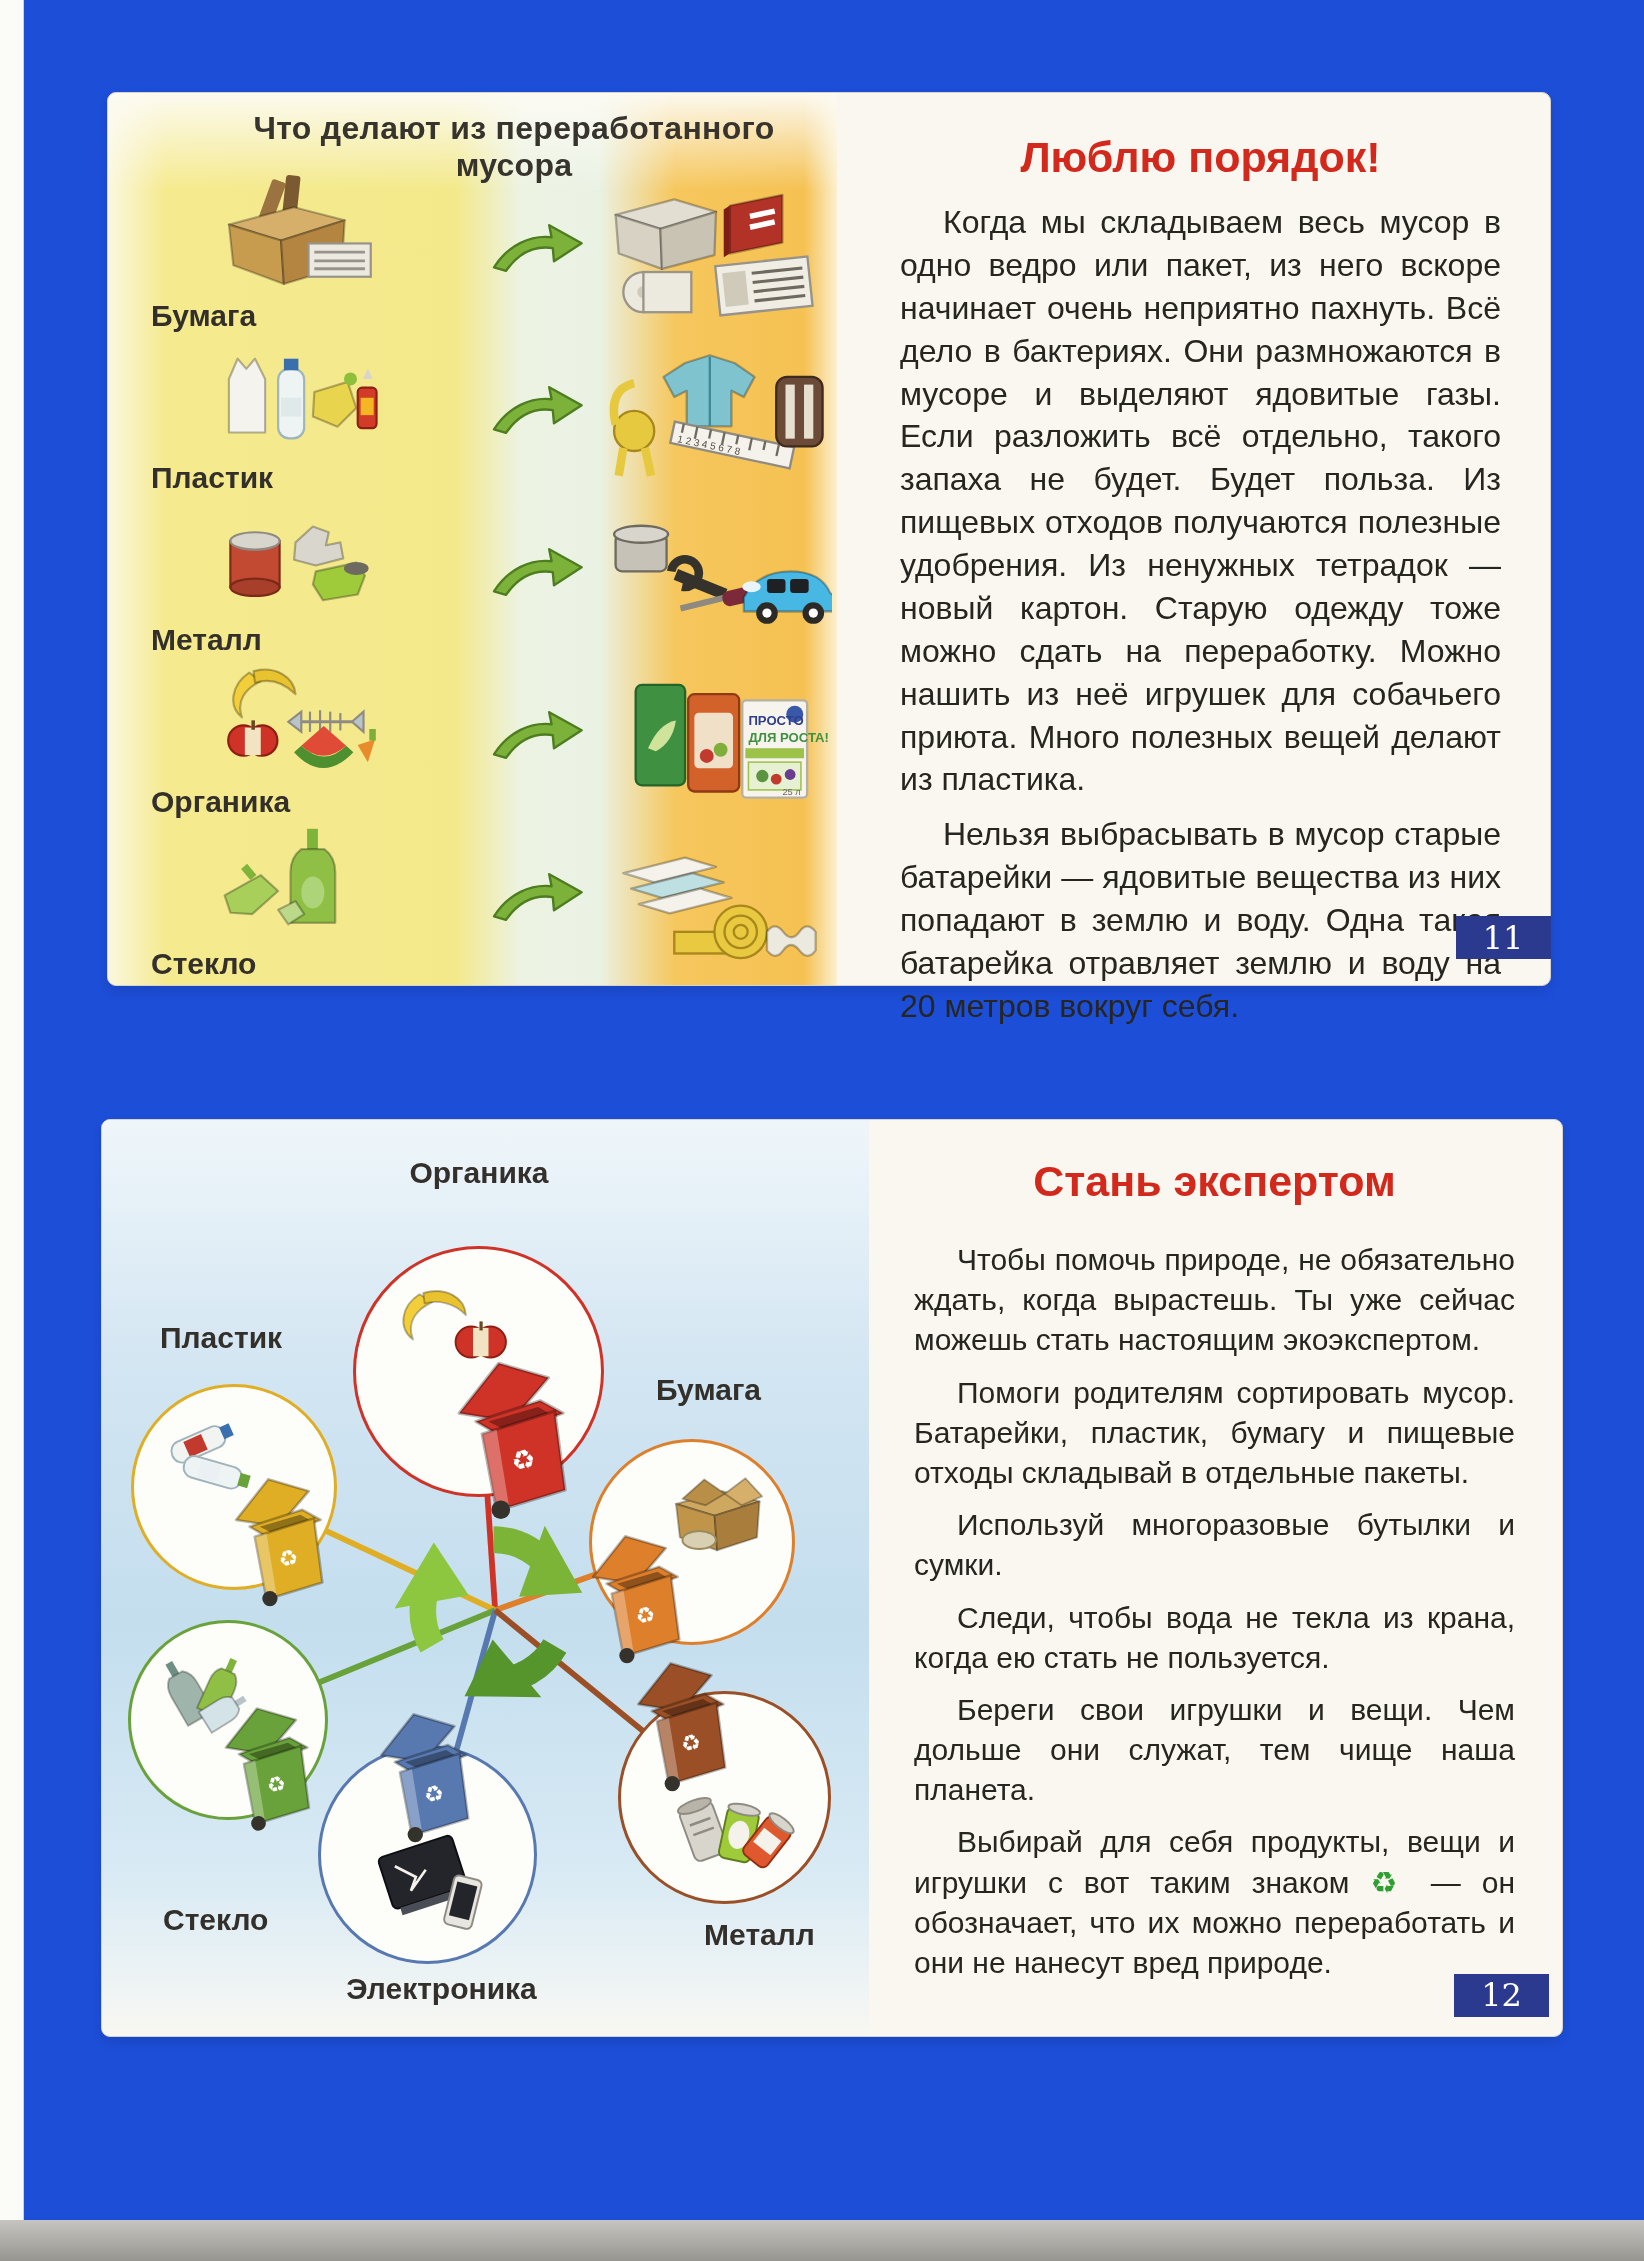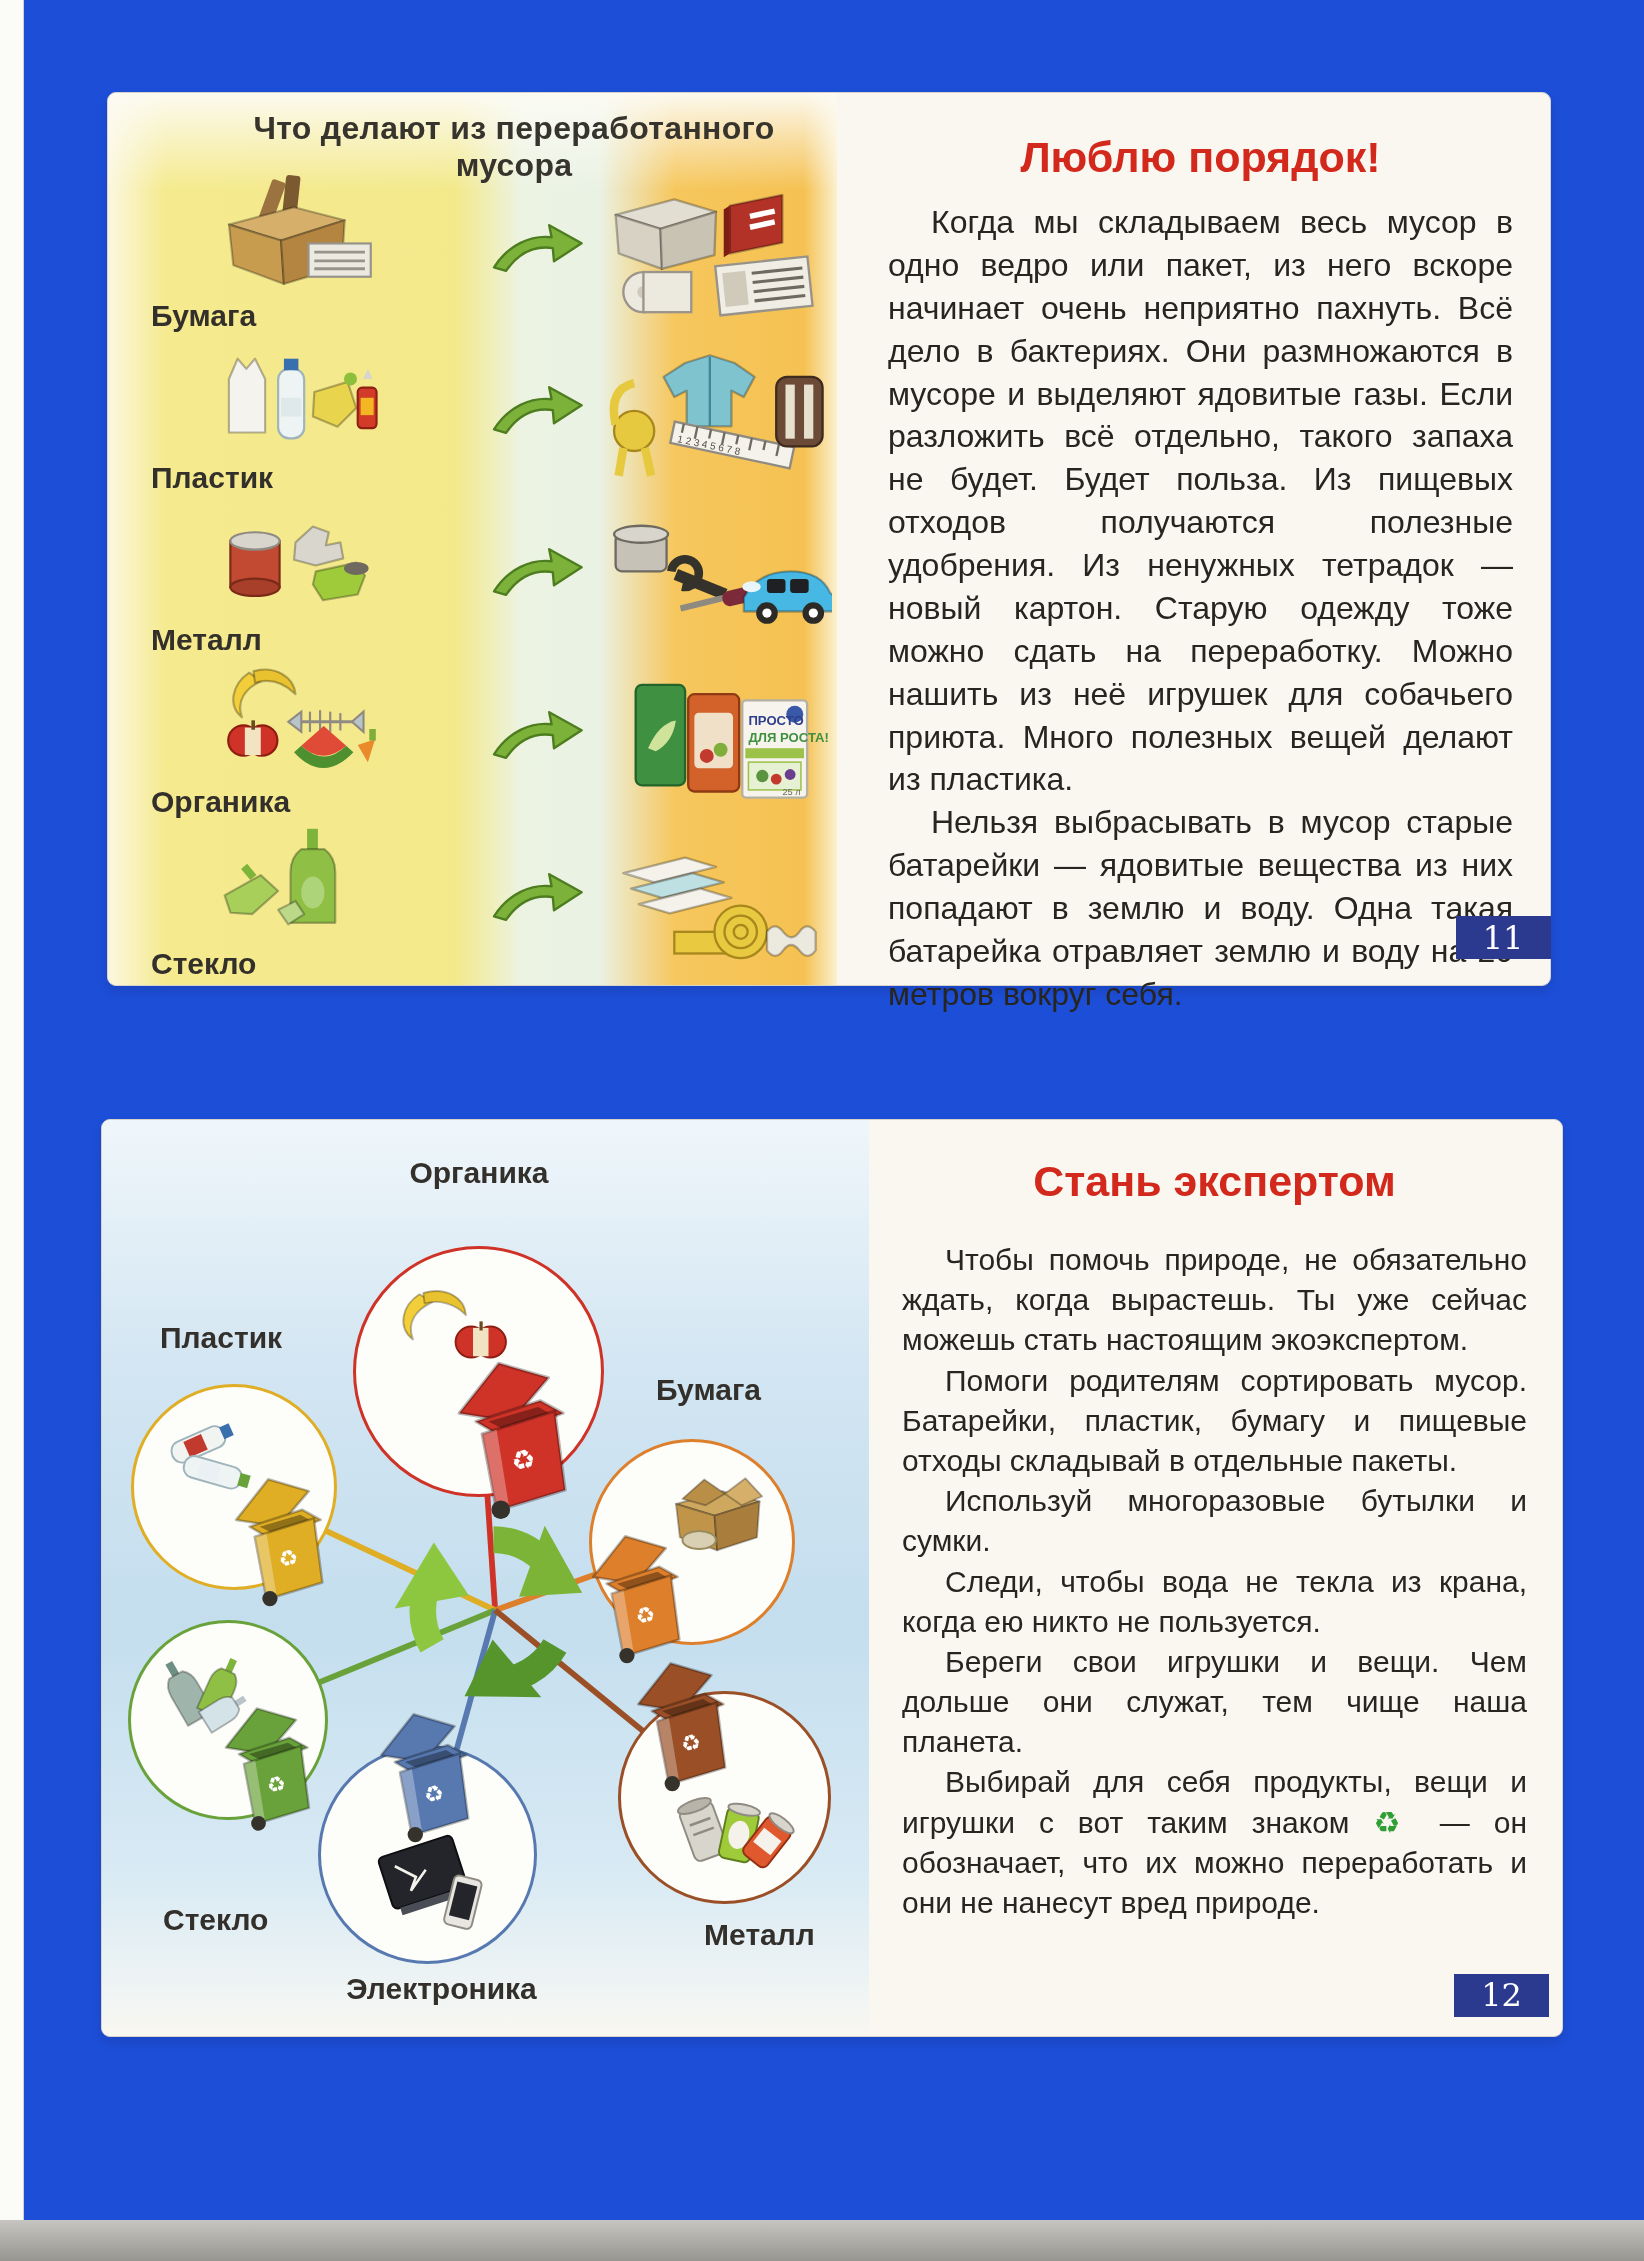--- a/index.html
+++ b/index.html
@@ -28,21 +28,21 @@
   .acell svg{width:102px;height:67px;}
   .pcell{flex:1;display:flex;justify-content:center;align-items:center;}
   .pcell svg{width:232px;height:139px;}
 
   
   .tcol{position:absolute;top:23px;}
   #card1 .tcol{left:780px;right:37px;}
   #card2 .tcol{left:800px;right:35px;}
   h2.heading{margin:17px 0 19px;text-align:center;font-size:43px;font-weight:bold;color:#d2291c;}
   #card2 h2.heading{margin:14px 0 34px;}
-  .tcol p{margin:0;text-align:justify;text-indent:43px;}
+  .tcol p{margin:12px;text-align:justify;text-indent:43px;}
   #card1 .tcol p{font-size:32px;line-height:1.34;}
   #card2 .tcol p{font-size:30px;line-height:1.34;}
   .recyc{color:#2f9e33;font-family:"DejaVu Sans",sans-serif;font-weight:bold;}
   .badge{position:absolute;display:flex;align-items:center;justify-content:center;
      background:#2b3a8e;color:#fff;font-family:"DejaVu Serif",serif;font-size:32px;}
   #badge11{right:-0.6px;bottom:26px;width:95px;height:43px;}
   #badge12{right:13px;bottom:19.3px;width:95px;height:43px;}
 
   
   .diag2{position:absolute;left:0;top:0;bottom:0;width:767px;border-radius:8.4px 0 0 8.4px;overflow:hidden;
@@ -465,21 +465,21 @@
           <polygon points="152,14 190,82 126,86" fill="#8dc63f"></polygon>
         </g>
       </svg>
     </div>
 
     <div class="tcol">
       <h2 class="heading">Стань экспертом</h2>
       <p>Чтобы помочь природе, не обязательно ждать, когда вырастешь. Ты уже сейчас можешь стать настоящим экоэкспертом.</p>
       <p>Помоги родителям сортировать мусор. Батарейки, пластик, бумагу и пищевые отходы складывай в отдельные пакеты.</p>
       <p>Используй многоразовые бутылки и сумки.</p>
-      <p>Следи, чтобы вода не текла из крана, когда ею никто не пользуется.</p>
+      <p>Следи, чтобы вода не текла из крана, когда ею стать не пользуется.</p>
       <p>Береги свои игрушки и вещи. Чем дольше они служат, тем чище наша планета.</p>
       <p><span>Выбирай для себя продукты, вещи и игрушки с вот таким знаком</span>
          <span class="recyc">♻</span>
          <span>— он обозначает, что их можно переработать и они не нанесут вред природе.</span></p>
     </div>
     <div class="badge" id="badge12">12</div>
   </section>
 
   <div class="scan-bottom"></div>
 </div>

